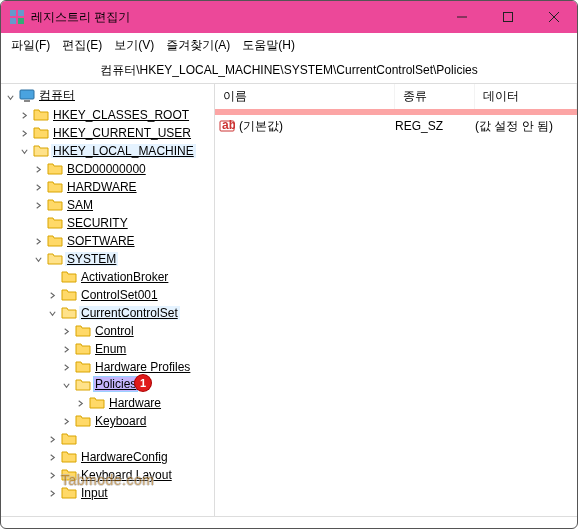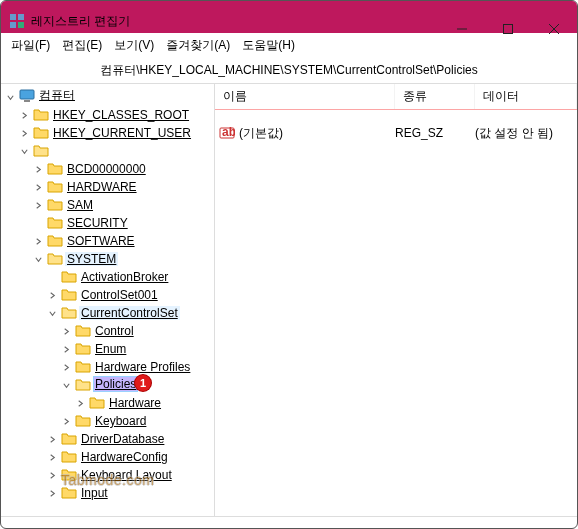--- a/index.html
+++ b/index.html
@@ -6,23 +6,23 @@
     body { background: #fff; }
     .window {
       width: 578px; height: 529px;
       border: 1px solid #555;
       border-radius: 6px;
       display: flex; flex-direction: column;
       overflow: hidden;
       background: #fff;
     }
     .titlebar {
-      display: flex; align-items: flex-start; height: 32px;
-      padding: 12px 0 0 8px;
-      background: #be185d;
+      display: flex; align-items: center; height: 32px;
+      padding: 0 0 0 8px;
+      background: #ec4899;
     }
     .titlebar .appicon { width:16px; height:16px; margin-right:6px; display:flex; align-items:center; justify-content:center; color:#0078d4; }
     .titlebar .title { flex: 0 0 auto; font-size:12px; }
     .titlebar .spacer { flex: 1; }
     .winbtn { width:46px; height:32px; display:flex; align-items:center; justify-content:center; }
     .winbtn svg { width:10px; height:10px; stroke:#222; stroke-width:1; fill:none; }
 
     .menubar { display:flex; gap:4px; padding:2px 6px; border-bottom: none; font-size:12px; }
     .menuitem { padding:2px 4px; }
 
@@ -41,27 +41,27 @@
     .row .tw { width:14px; height:14px; display:flex; align-items:center; justify-content:center; cursor:pointer; }
     .row .tw svg { width:9px; height:9px; stroke:#666; stroke-width:1.2; fill:none; }
     .row .ic { width:16px; height:16px; margin:0 2px; display:flex; align-items:center; justify-content:center; }
     .row .lbl { padding:0 2px; display:inline-block; }
     .row .lbl.sel { background:#c4b5fd; border:1px solid #99d1ff; padding:0 1px; line-height:14px; }
     .row .lbl.selsoft { background:#e5f3ff; padding:0 2px; }
 
     .badge { position:absolute; width:16px; height:16px; border-radius:50%; background:#e01a1a; color:#fff; display:flex; align-items:center; justify-content:center; font-size:11px; font-weight:bold; box-shadow:0 0 0 1px #a00; }
 
     .right { flex:1; display:flex; flex-direction:column; }
-    .cols { display:flex; border-bottom:1px solid #fca5a5;align-items:center; }
+    .cols { display:flex; border-bottom:6px solid #fca5a5;align-items:center; }
     .colh { padding:4px 8px; font-size:12px; color:#000; border-right:1px solid #f3f3f3; }
     .colh.c1 { width:180px; }
     .colh.c2 { width:80px; }
     .colh.c3 { flex:1; }
     .vals { flex:1; padding:2px 0; }
-    .vrow { display:flex; align-items:center; height:18px;margin-top:12px; }
+    .vrow { display:flex; align-items:center; height:18px; }
     .vrow .vc1 { width:180px; display:flex; align-items:center; gap:4px; padding-left:4px; }
     .vrow .vc2 { width:80px; }
     .vrow .vc3 { flex:1; }
     .vic { width:16px; height:16px; display:flex; align-items:center; justify-content:center; }
 
     .statusbar { height:12px; border-top:1px solid #ddd; }
 
     .watermark { position:absolute; pointer-events:none; opacity:0.6; font-weight:normal; color:#a16207; text-shadow: -1px 0 #bbb, 1px 0 #bbb, 0 -1px #bbb, 0 1px #bbb; font-size:14px; letter-spacing:0.5px; }
 
     
@@ -162,20 +162,21 @@
         <span class="tw">
             <svg viewBox="0 0 10 10">
               <polyline points="2,3 5,7 8,3"></polyline>
             </svg>
           </span>
         <span class="ic folder">
             <svg viewBox="0 0 16 14">
               <path d="M1 3h5l1 2h8v8H1z" fill="#ffe28a" stroke="#d9a400"></path>
             </svg>
           </span>
+        <span class="lbl selsoft">HKEY_LOCAL_MACHINE</span>
       </div>
 
       <div class="row" style="padding-left:28px">
           <span class="tw">
             <svg viewBox="0 0 10 10">
               <polyline points="3,2 7,5 3,8"></polyline>
             </svg>
           </span>
           <span class="ic folder">
             <svg viewBox="0 0 16 14">
@@ -371,21 +372,20 @@
           <span class="tw">
             <svg viewBox="0 0 10 10">
               <polyline points="3,2 7,5 3,8"></polyline>
             </svg>
           </span>
           <span class="ic folder">
             <svg viewBox="0 0 16 14">
               <path d="M1 3h5l1 2h8v8H1z" fill="#ffd968" stroke="#d9a400"></path>
             </svg>
           </span>
-          <span class="lbl">DriverDatabase</span>
         </div>
       <div class="row" style="padding-left:42px">
           <span class="tw">
             <svg viewBox="0 0 10 10">
               <polyline points="3,2 7,5 3,8"></polyline>
             </svg>
           </span>
           <span class="ic folder">
             <svg viewBox="0 0 16 14">
               <path d="M1 3h5l1 2h8v8H1z" fill="#ffd968" stroke="#d9a400"></path>

